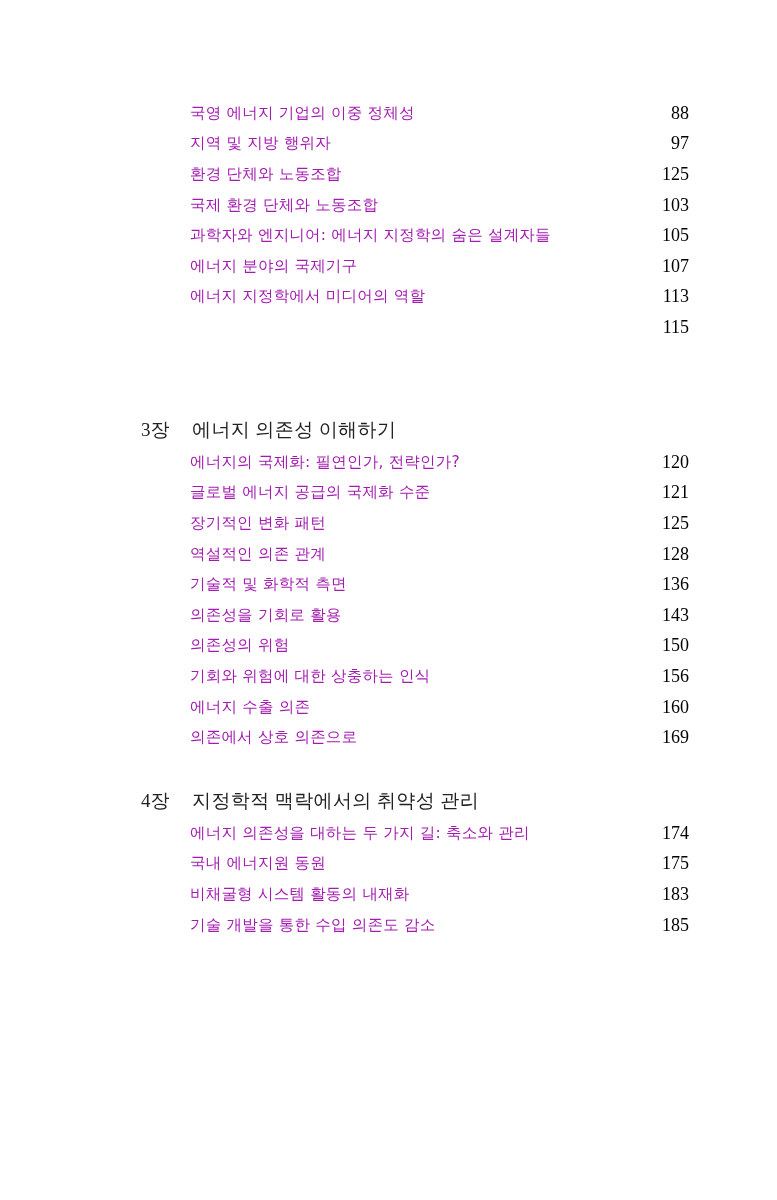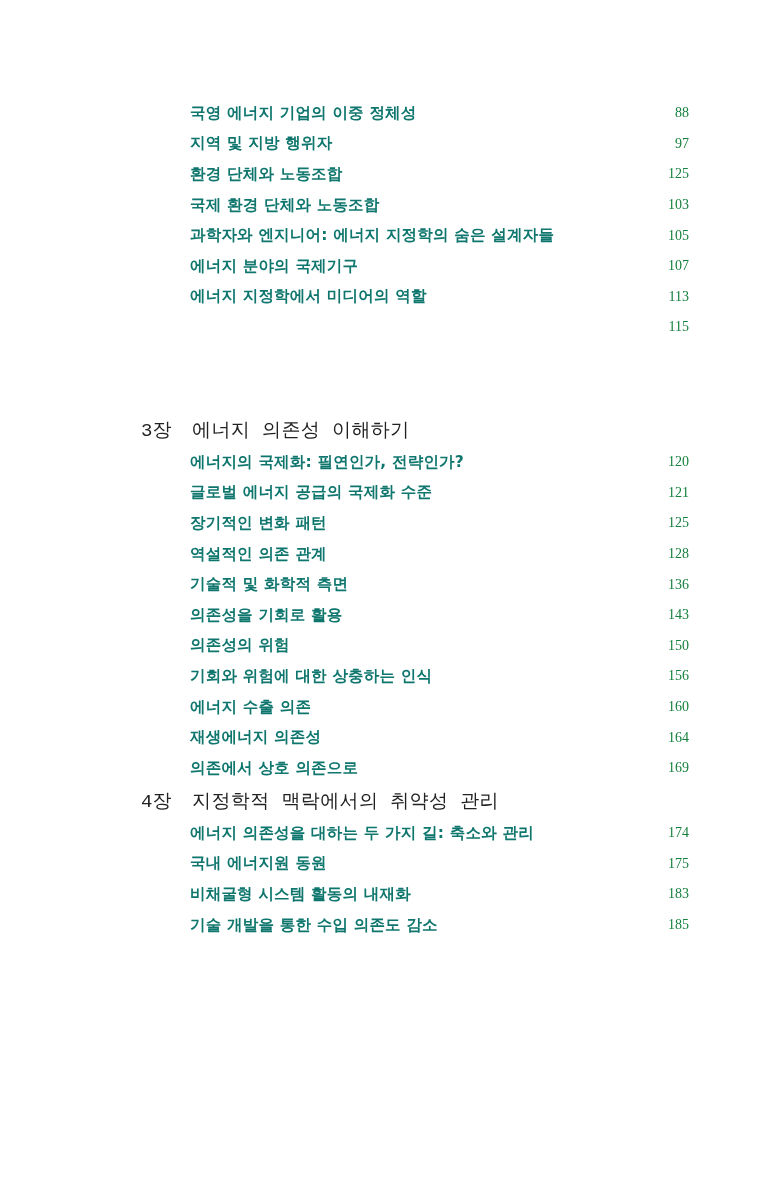--- a/index.html
+++ b/index.html
@@ -33,50 +33,50 @@
     display: flex;
     align-items: center;
   }
   .entry-title {
     position: absolute;
     left: 190px;
     font-size: 15.5px;
     letter-spacing: 0.2px;
     white-space: nowrap;
     font-family: "DejaVu Sans", "Liberation Sans", sans-serif;
-    font-weight: bold;
-    color: #0f766e;
+    font-weight: normal;
+    color: #a21caf;
   }
   .entry-page {
     position: absolute;
     right: 88px;
-    font-size: 14px;
+    font-size: 18px;
     font-family: "Liberation Serif", "DejaVu Serif", serif;
-    color: #15803d;
+    color: #000000;
   }
   .chapter-head {
     position: relative;
     height: 34px;
     display: flex;
     align-items: center;
   }
   .chapter-num {
     position: absolute;
     left: 141px;
     font-size: 19px;
-    font-family: Liberation Mono, monospace;
+    font-family: Liberation Serif, serif;
     color: #222;
   }
   .chapter-title {
     position: absolute;
     left: 192px;
     font-size: 19px;
     letter-spacing: 0.4px;
     white-space: nowrap;
-    font-family: Liberation Mono, monospace;
+    font-family: Liberation Serif, serif;
     color: #222;
   }
 </style>
 </head>
 <body>
 
 <div class="page">
 
   <div class="section" style="top:98px;">
     <div class="entry">
@@ -147,24 +147,20 @@
     </div>
     <div class="entry">
       <span class="entry-title">기회와 위험에 대한 상충하는 인식</span>
       <span class="entry-page">156</span>
     </div>
     <div class="entry">
       <span class="entry-title">에너지 수출 의존</span>
       <span class="entry-page">160</span>
     </div>
     <div class="entry">
-      <span class="entry-title">재생에너지 의존성</span>
-      <span class="entry-page">164</span>
-    </div>
-    <div class="entry">
       <span class="entry-title">의존에서 상호 의존으로</span>
       <span class="entry-page">169</span>
     </div>
   </div>
 
   <div class="section" style="top:784px;">
     <div class="chapter-head">
       <span class="chapter-num">4장</span>
       <span class="chapter-title">지정학적 맥락에서의 취약성 관리</span>
     </div>

